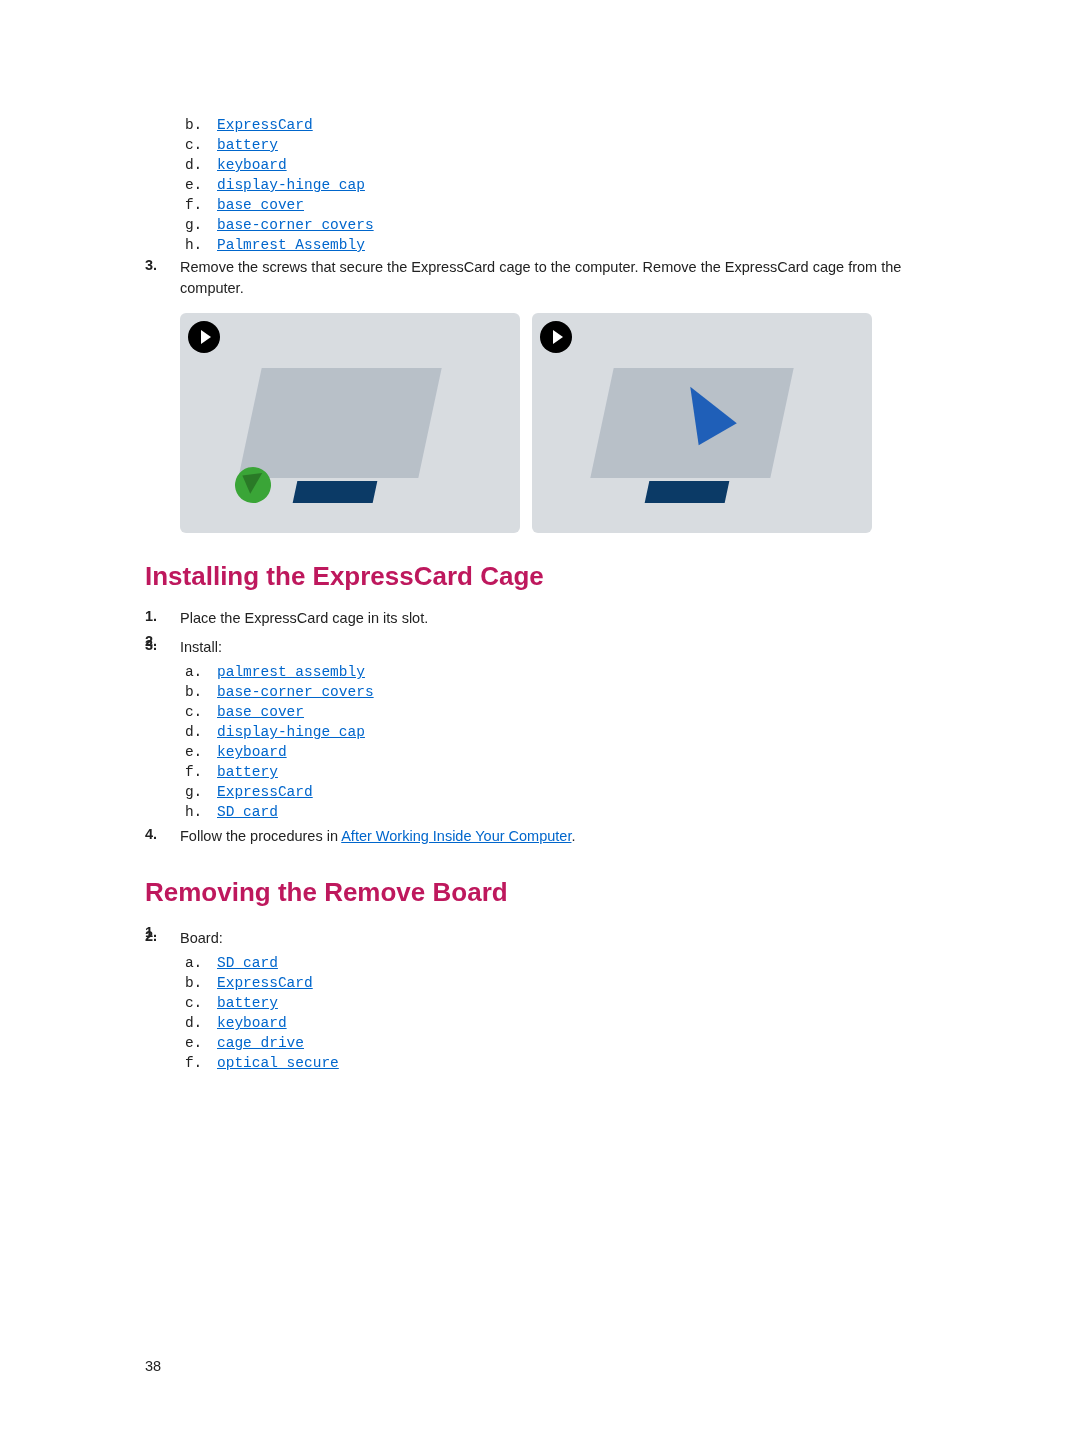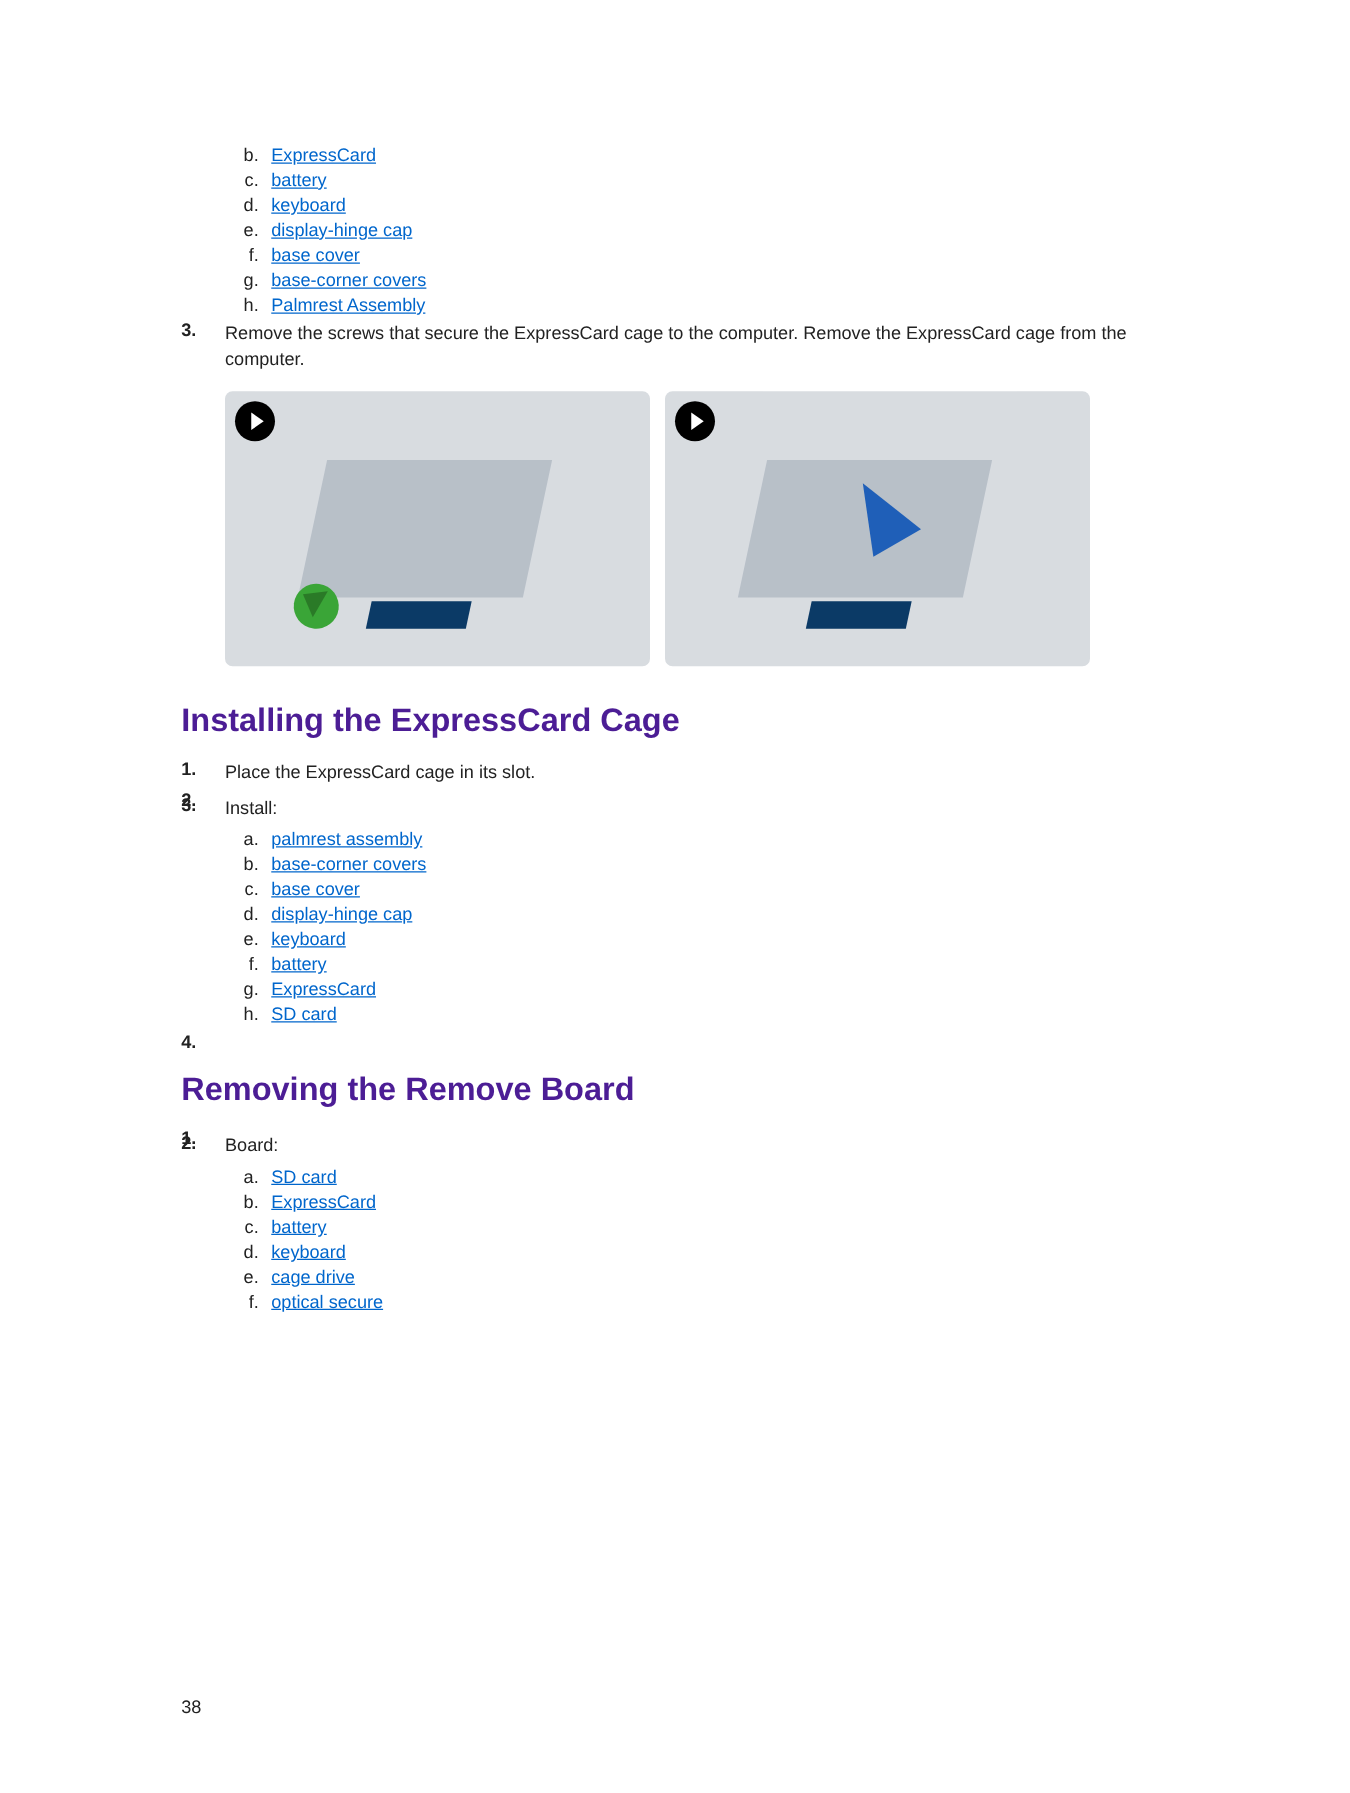--- a/index.html
+++ b/index.html
@@ -7,26 +7,26 @@
       font-family: -apple-system, BlinkMacSystemFont, "Segoe UI", Arial, sans-serif;
       font-size: 14.5px;
       color: #222;
       background: #fff;
       width: 1080px;
       height: 1434px;
       padding: 115px 145px 50px 145px;
       position: relative;
     }
     .sub-list { list-style: lower-alpha; padding-left: 66px; }
-    .sub-list li { padding: 2px 0; padding-left: 6px; }
+    .sub-list li { padding: 2px 0; padding-left: 6px; font-family: Liberation Mono, monospace; }
     .num-list { list-style: none; padding-left: 0; }
     .num-list > li { padding: 2px 0 2px 35px; position: relative; }
     .num { position: absolute; left: 0; font-weight: bold; }
     a { color: #0066cc; text-decoration: underline; }
-    h2 { font-size: 26px; font-weight: bold; margin-top: 28px; margin-bottom: 14px; color: #4c1d95; }
+    h2 { font-size: 26px; font-weight: bold; margin-top: 28px; margin-bottom: 14px; color: #be185d; }
     .images { display: flex; gap: 12px; margin: 12px 0 10px 35px; }
     .img-placeholder {
       width: 340px; height: 220px;
       background: #d8dce0;
       border-radius: 6px;
       position: relative;
       overflow: hidden;
     }
     .play-icon {
       position: absolute; top: 8px; left: 8px;
@@ -121,20 +121,21 @@
       <li><a href="#">base cover</a></li>
       <li><a href="#">display-hinge cap</a></li>
       <li><a href="#">keyboard</a></li>
       <li><a href="#">battery</a></li>
       <li><a href="#">ExpressCard</a></li>
       <li><a href="#">SD card</a></li>
     </ol>
   </li>
   <li>
     <span class="num">4.</span>
+    <span class="step-text"><span>Follow the procedures in </span><a href="#">After Working Inside Your Computer</a><span>.</span></span>
   </li>
 </ol>
 
 <h2>Removing the Remove Board</h2>
 
 <ol class="num-list">
   <li>
     <span class="num">1.</span>
   </li>
   <li>

